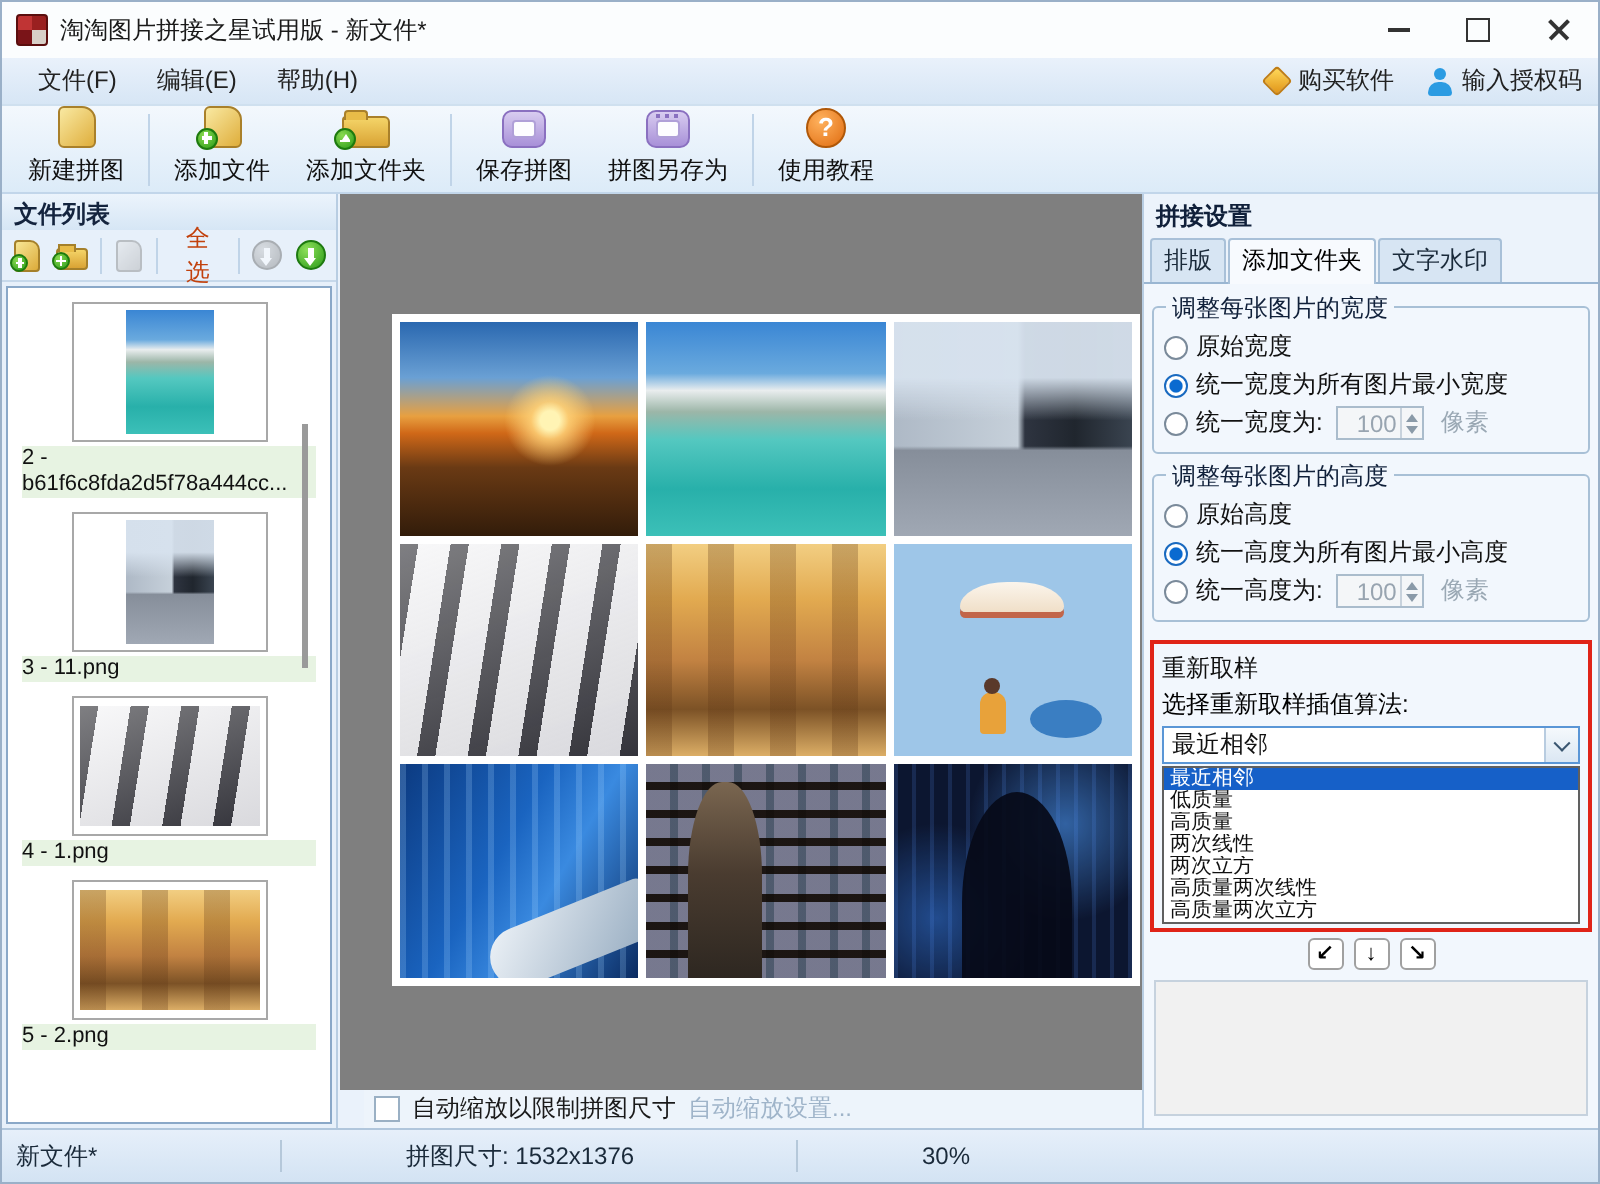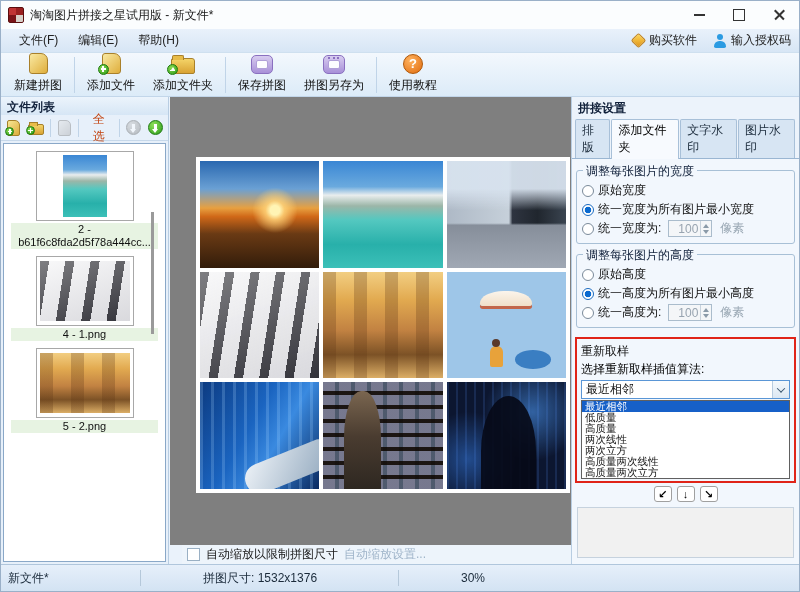--- a/index.html
+++ b/index.html
@@ -62,21 +62,21 @@
   .mini-circle { width:15px; height:15px; border-radius:50%; background:radial-gradient(circle at 35% 30%,#8ee05a,#2a9a18); border:1px solid #1e7a10; position:relative; }
   .mini-circle::before { content:""; position:absolute; left:5.6px; top:3px; width:2.4px; height:5px; background:#fff; }
   .mini-circle::after { content:""; position:absolute; left:3.2px; top:7.5px; width:0; height:0; border-left:3.6px solid transparent; border-right:3.6px solid transparent; border-top:4.5px solid #fff; }
   .disabled { filter:grayscale(1); opacity:.45; }
   .select-all-btn { font-size:12px; color:#c2410c; padding:2px 4px;text-align:center; }
   .lp-list { position:absolute; top:46px; left:2px; right:2px; bottom:2px; background:#fff; border:1px solid #8aa8c8; overflow:hidden; }
   .file-item { margin-top:7px; }
   .thumb { width:98px; height:70px; margin:0 auto; border:1px solid #a8a8a8; background:#fff; display:flex; align-items:center; justify-content:center; }
   .ph-portrait { width:44px; height:62px; }
   .ph-landscape { width:90px; height:60px; }
-  .fname { font-size:11px; line-height:13px; text-align:center; color:#111; background:#e7f3e2; margin:2px 7px 0; word-wrap:break-word; }
+  .fname { font-size:11px; line-height:13px; color:#111; background:#e7f3e2; margin:2px 7px 0; word-wrap:break-word; }
   .lp-scrollthumb { position:absolute; right:11px; top:68px; width:3px; height:122px; background:#9a9a9a; }
 
   
   .canvas { position:absolute; left:169px; top:96px; width:431px; bottom:46px; background:#7f7f7f; }
   .board { position:absolute; left:26px; top:60px; width:374px; height:336px; background:#fff; padding:4px; }
   .board-grid { display:grid; width:100%; height:100%; grid-template-columns:repeat(3,1fr); grid-template-rows:repeat(3,1fr); gap:4px; }
   .cell { position:relative; overflow:hidden; }
 
   
   .img-sunset { background:
@@ -271,20 +271,26 @@
     </div>
     <div class="lp-list">
       <div class="file-item">
         <div class="thumb">
             <div class="ph-portrait img-lake"></div>
           </div>
         <div class="fname">2 - b61f6c8fda2d5f78a444cc...</div>
       </div>
       <div class="file-item">
         <div class="thumb">
+            <div class="ph-portrait img-street"></div>
+          </div>
+        <div class="fname">3 - 11.png</div>
+      </div>
+      <div class="file-item">
+        <div class="thumb">
             <div class="ph-landscape img-piano"></div>
           </div>
         <div class="fname">4 - 1.png</div>
       </div>
       <div class="file-item">
         <div class="thumb">
             <div class="ph-landscape img-bench"></div>
           </div>
         <div class="fname">5 - 2.png</div>
       </div>
@@ -323,21 +329,20 @@
     <span class="autoscale-label">自动缩放以限制拼图尺寸</span>
     <span class="autoscale-link">自动缩放设置...</span>
   </div>
 
   <div class="right-panel">
     <div class="rp-title">拼接设置</div>
     <div class="rp-tabs">
       <div class="rp-tab">排版</div>
       <div class="rp-tab active">添加文件夹</div>
       <div class="rp-tab">文字水印</div>
-      <div class="rp-tab">图片水印</div>
     </div>
     <div class="rp-content">
 
       <div class="group">
         <div class="group-title">调整每张图片的宽度</div>
         <div class="radio-row">
           <span class="radio"></span>
           <span>原始宽度</span>
         </div>
         <div class="radio-row">

